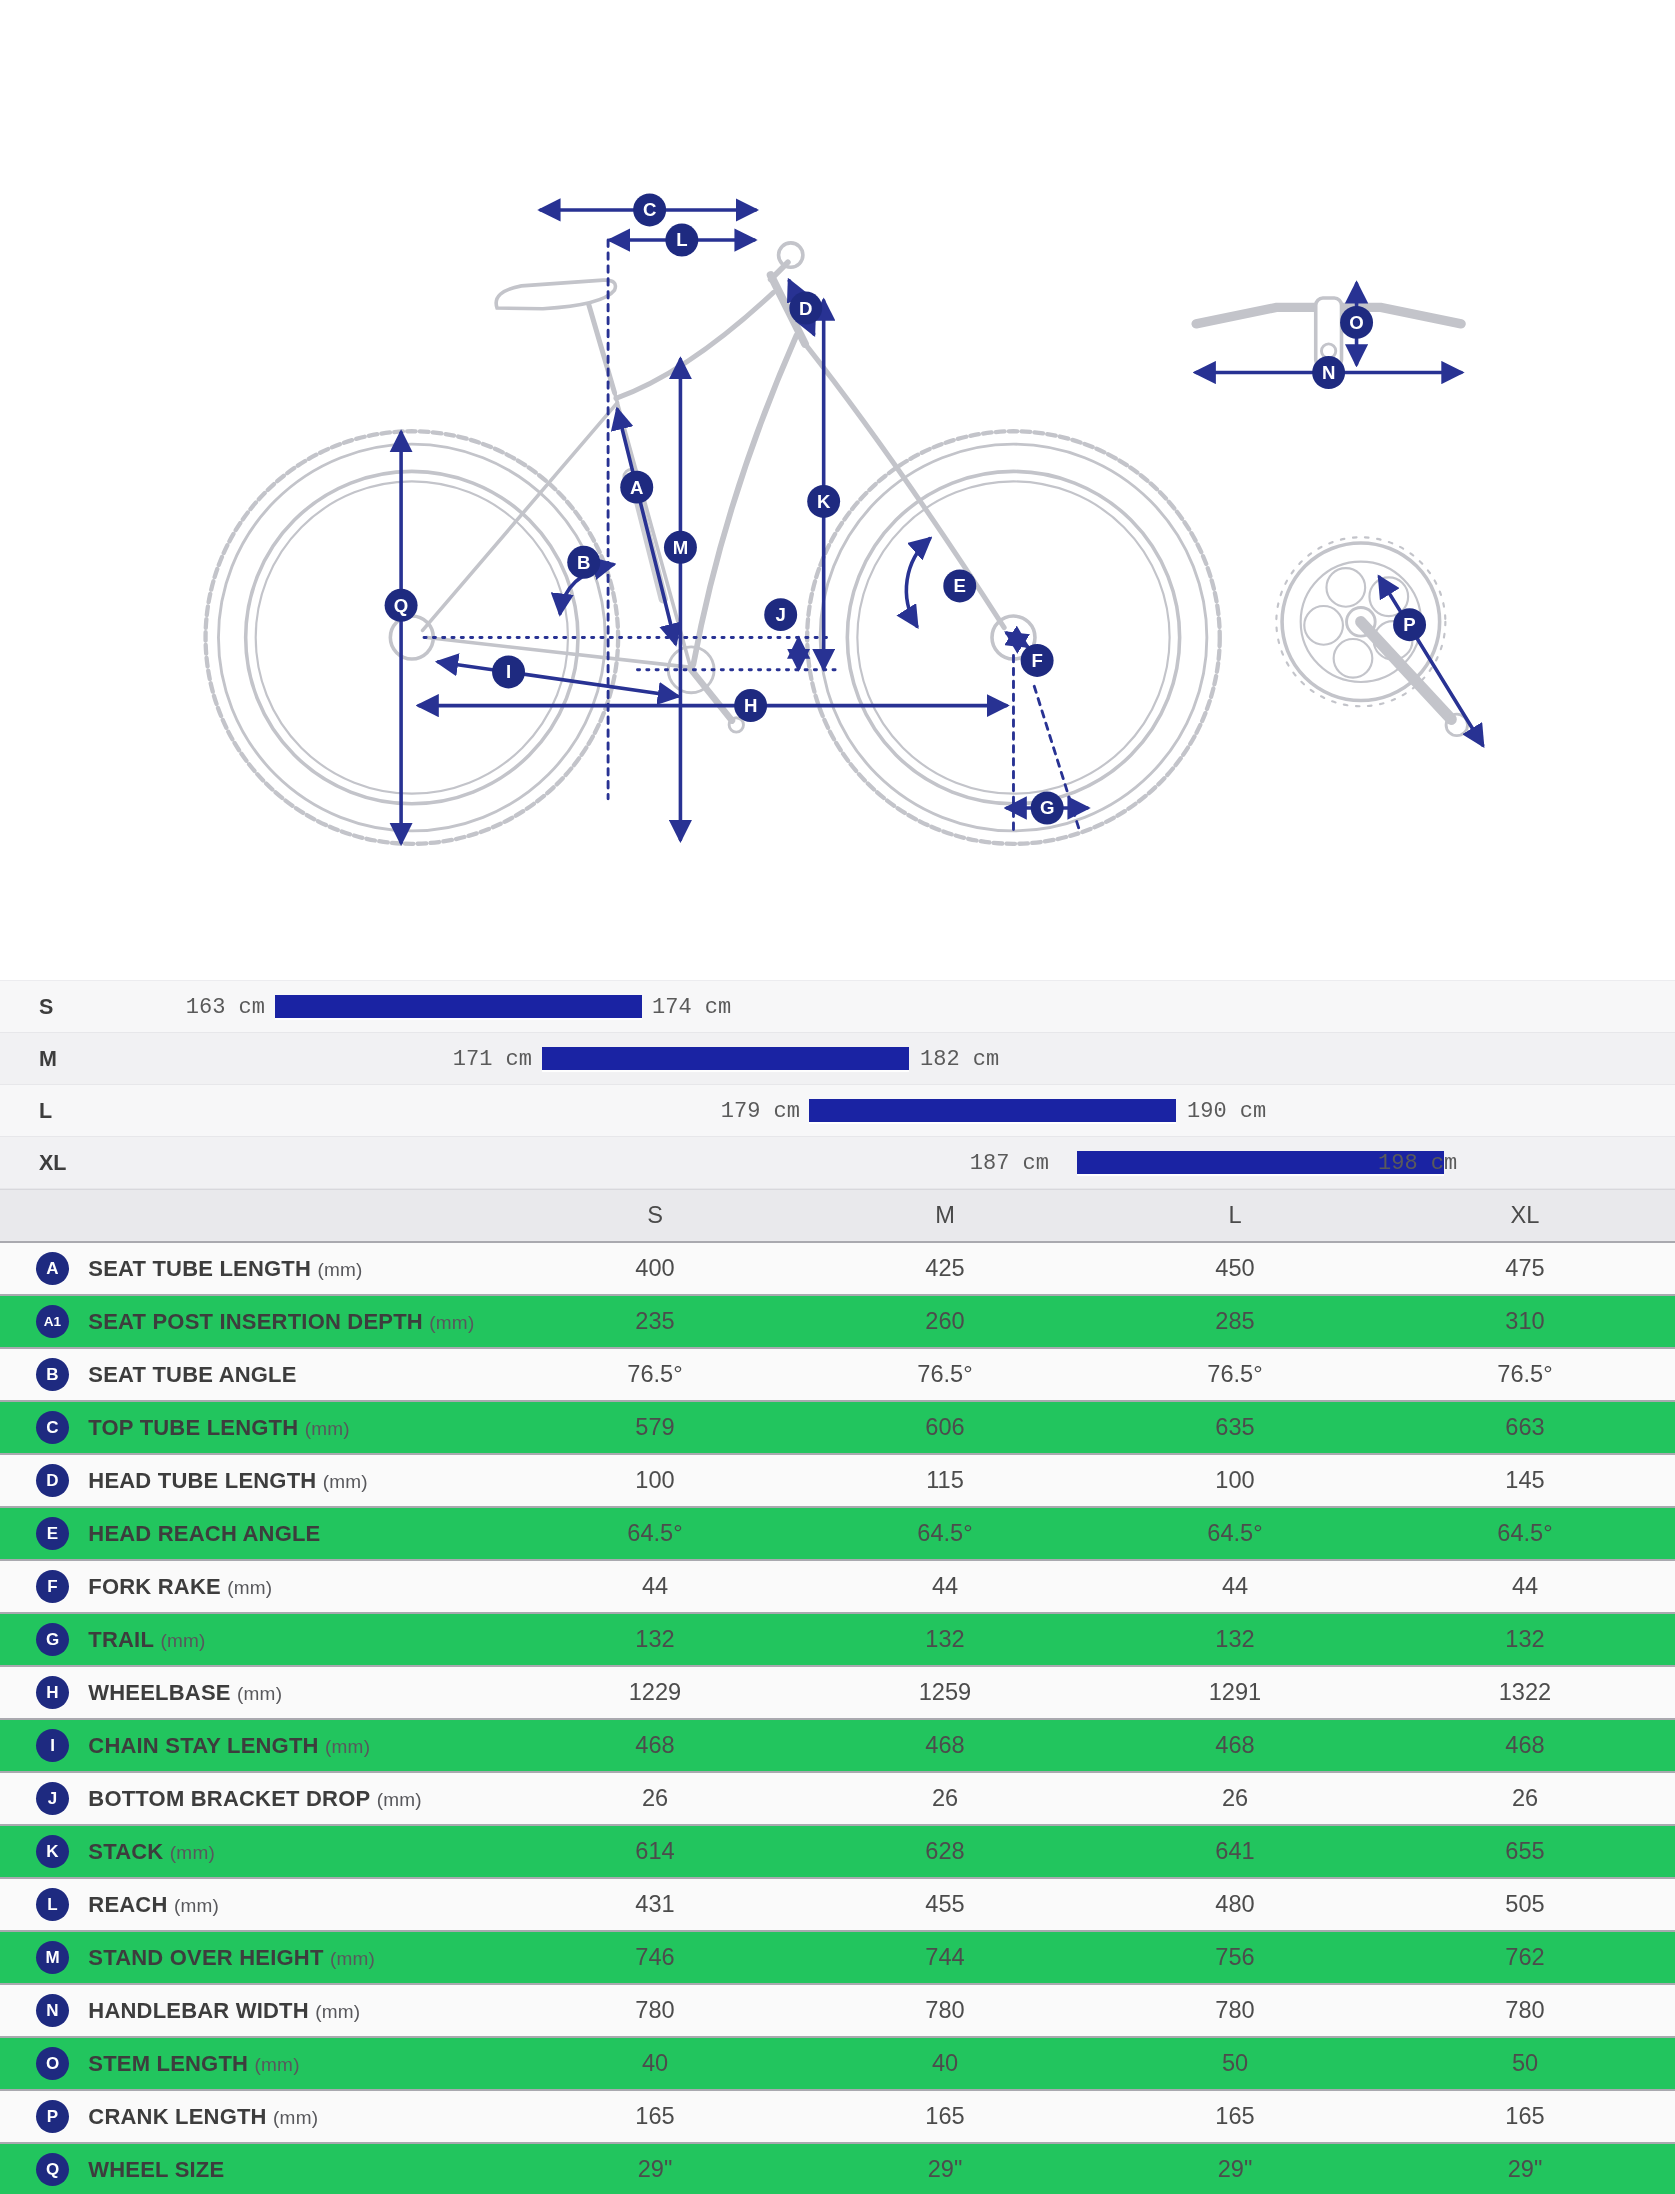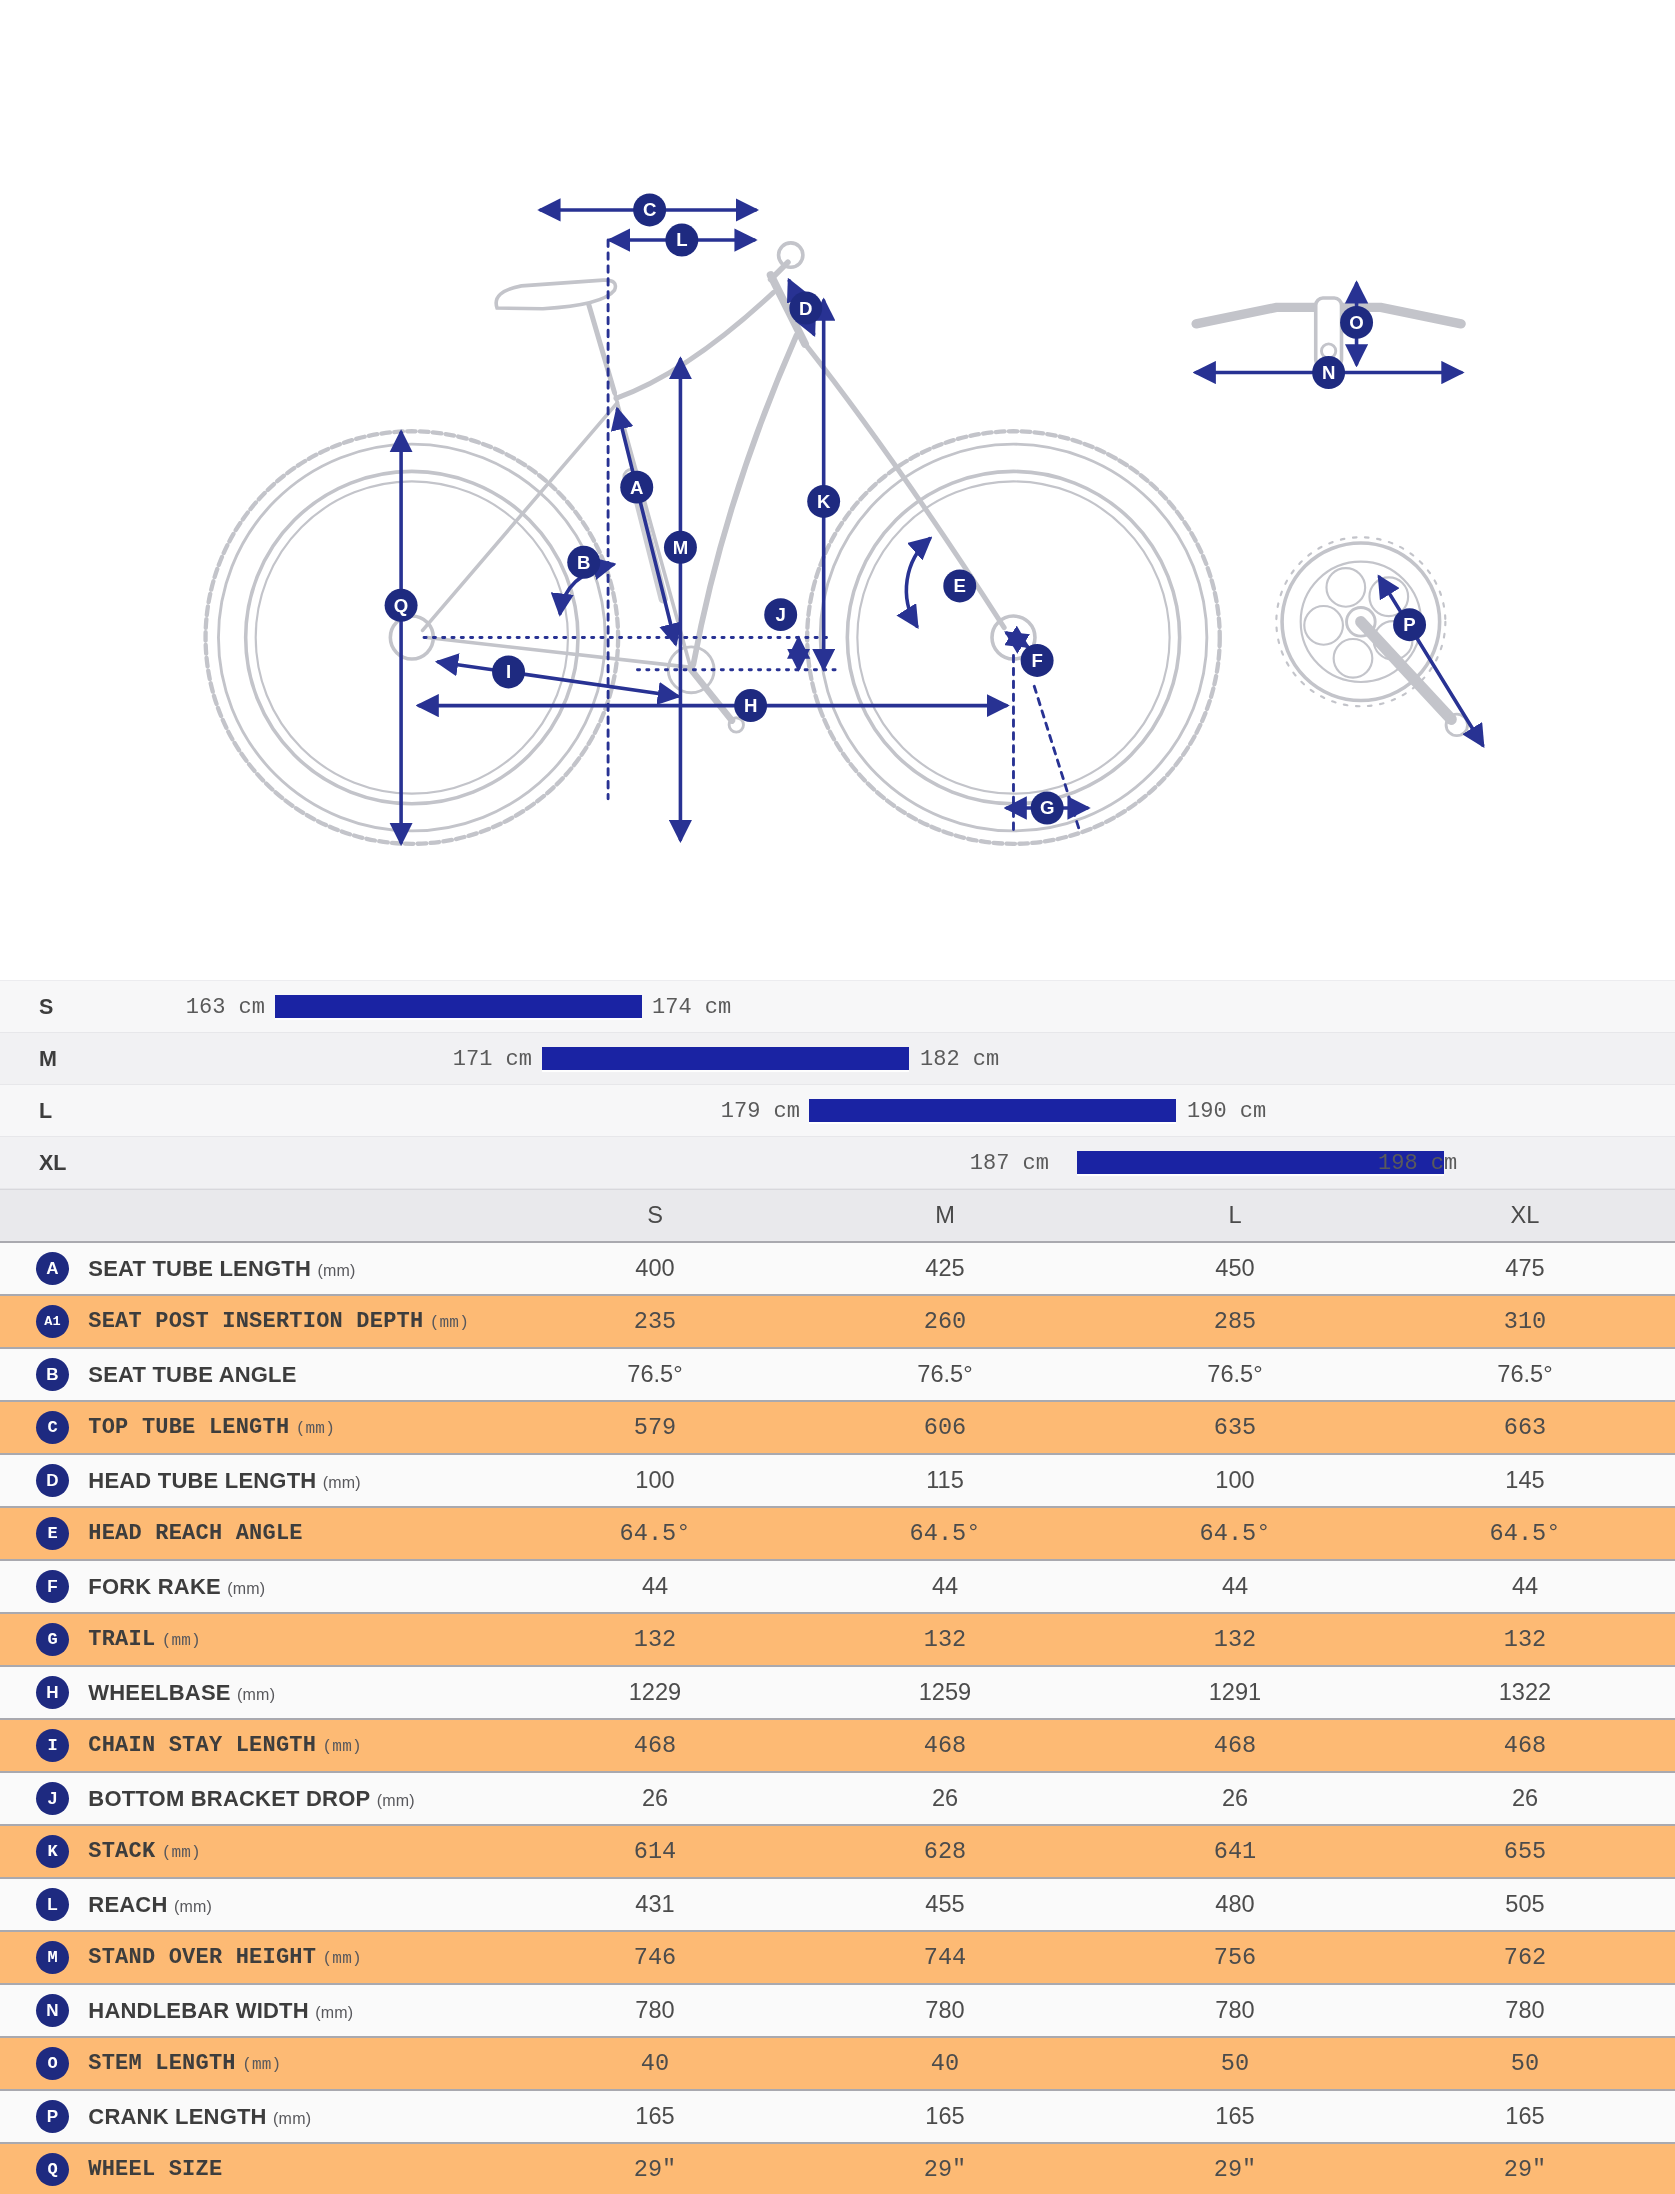--- a/index.html
+++ b/index.html
@@ -38,31 +38,31 @@
     height: 52px; align-items: center;
     background: #e9e9ec; border-top: 1.4px solid #d8d8dc;
   }
   .colh { text-align: center; font-size: 23.6px; color: #4a4a4a; }
   .trow {
     display: grid; grid-template-columns: 510px 290px 290px 290px 290px;
     height: 53px; align-items: center;
     border-top: 2.1px solid #a9a9af;
   }
   .trow.odd  { background: #fafafa; }
-  .trow.even { background: #fdba74; font-family: Liberation Mono, monospace; }
+  .trow.even { background: #22c55e; }
   .rlabel { display: flex; align-items: center; padding-left: 36px; }
   .badge {
     flex: 0 0 33px; width: 33px; height: 33px; border-radius: 50%;
     background: #1e2a80; color: #fff;
     display: flex; align-items: center; justify-content: center;
     font-weight: bold; font-size: 17px; margin-right: 19.3px;
   }
   .badge.small { font-size: 13.6px; }
   .rname { font-weight: bold; font-size: 22px; color: #3d3d3d; letter-spacing: 0.2px; white-space: nowrap; }
-  .runit { font-weight: normal; font-size: 16px; color: #58585c; margin-left: 6.4px; }
+  .runit { font-weight: normal; font-size: 19px; color: #58585c; margin-left: 6.4px; }
   .val { text-align: center; font-size: 23.6px; color: #4c4c4c; }
 </style>
 </head>
 <body>
 
 <div class="page">
 
   <svg class="diagram" viewBox="0 0 2340 1368">
     <defs>
       <marker id="ah" viewBox="0 0 10 10" refX="8.5" refY="5" markerWidth="6.5" markerHeight="6.5" orient="auto-start-reverse">

